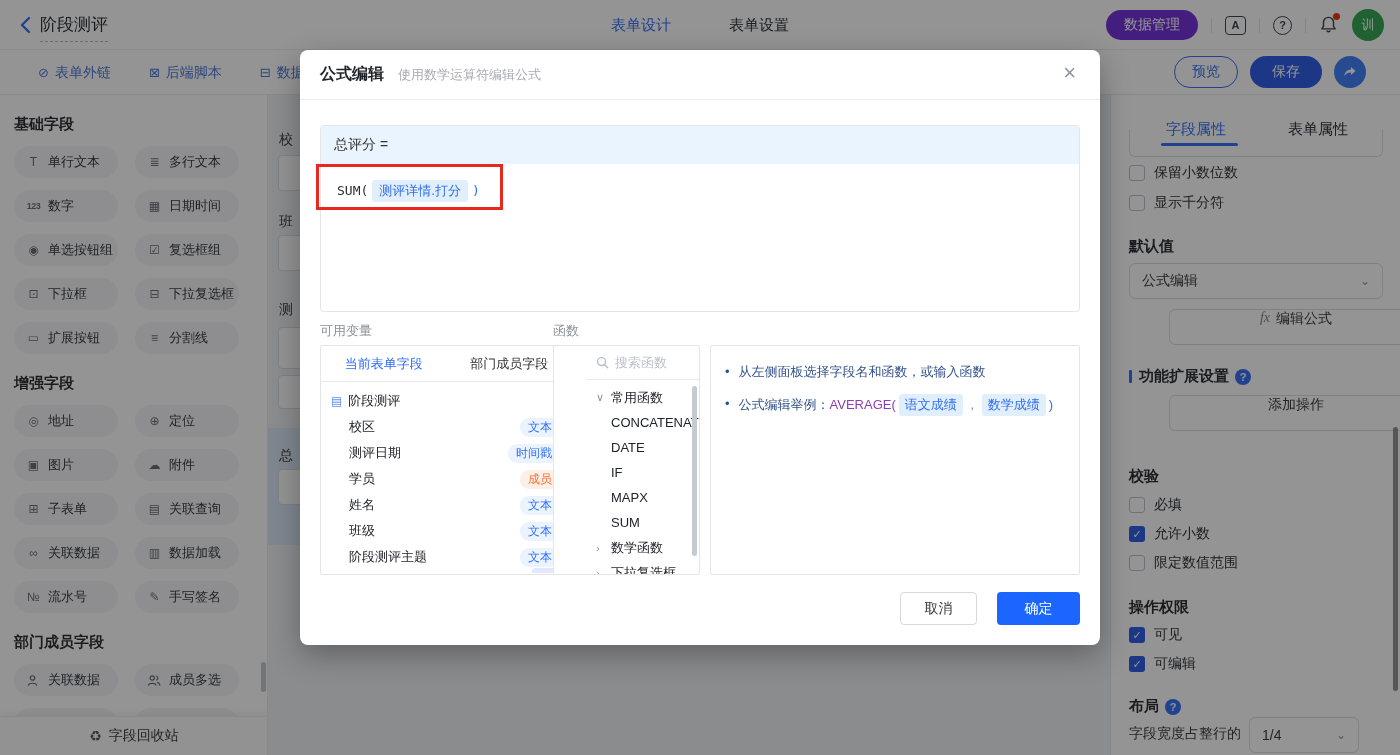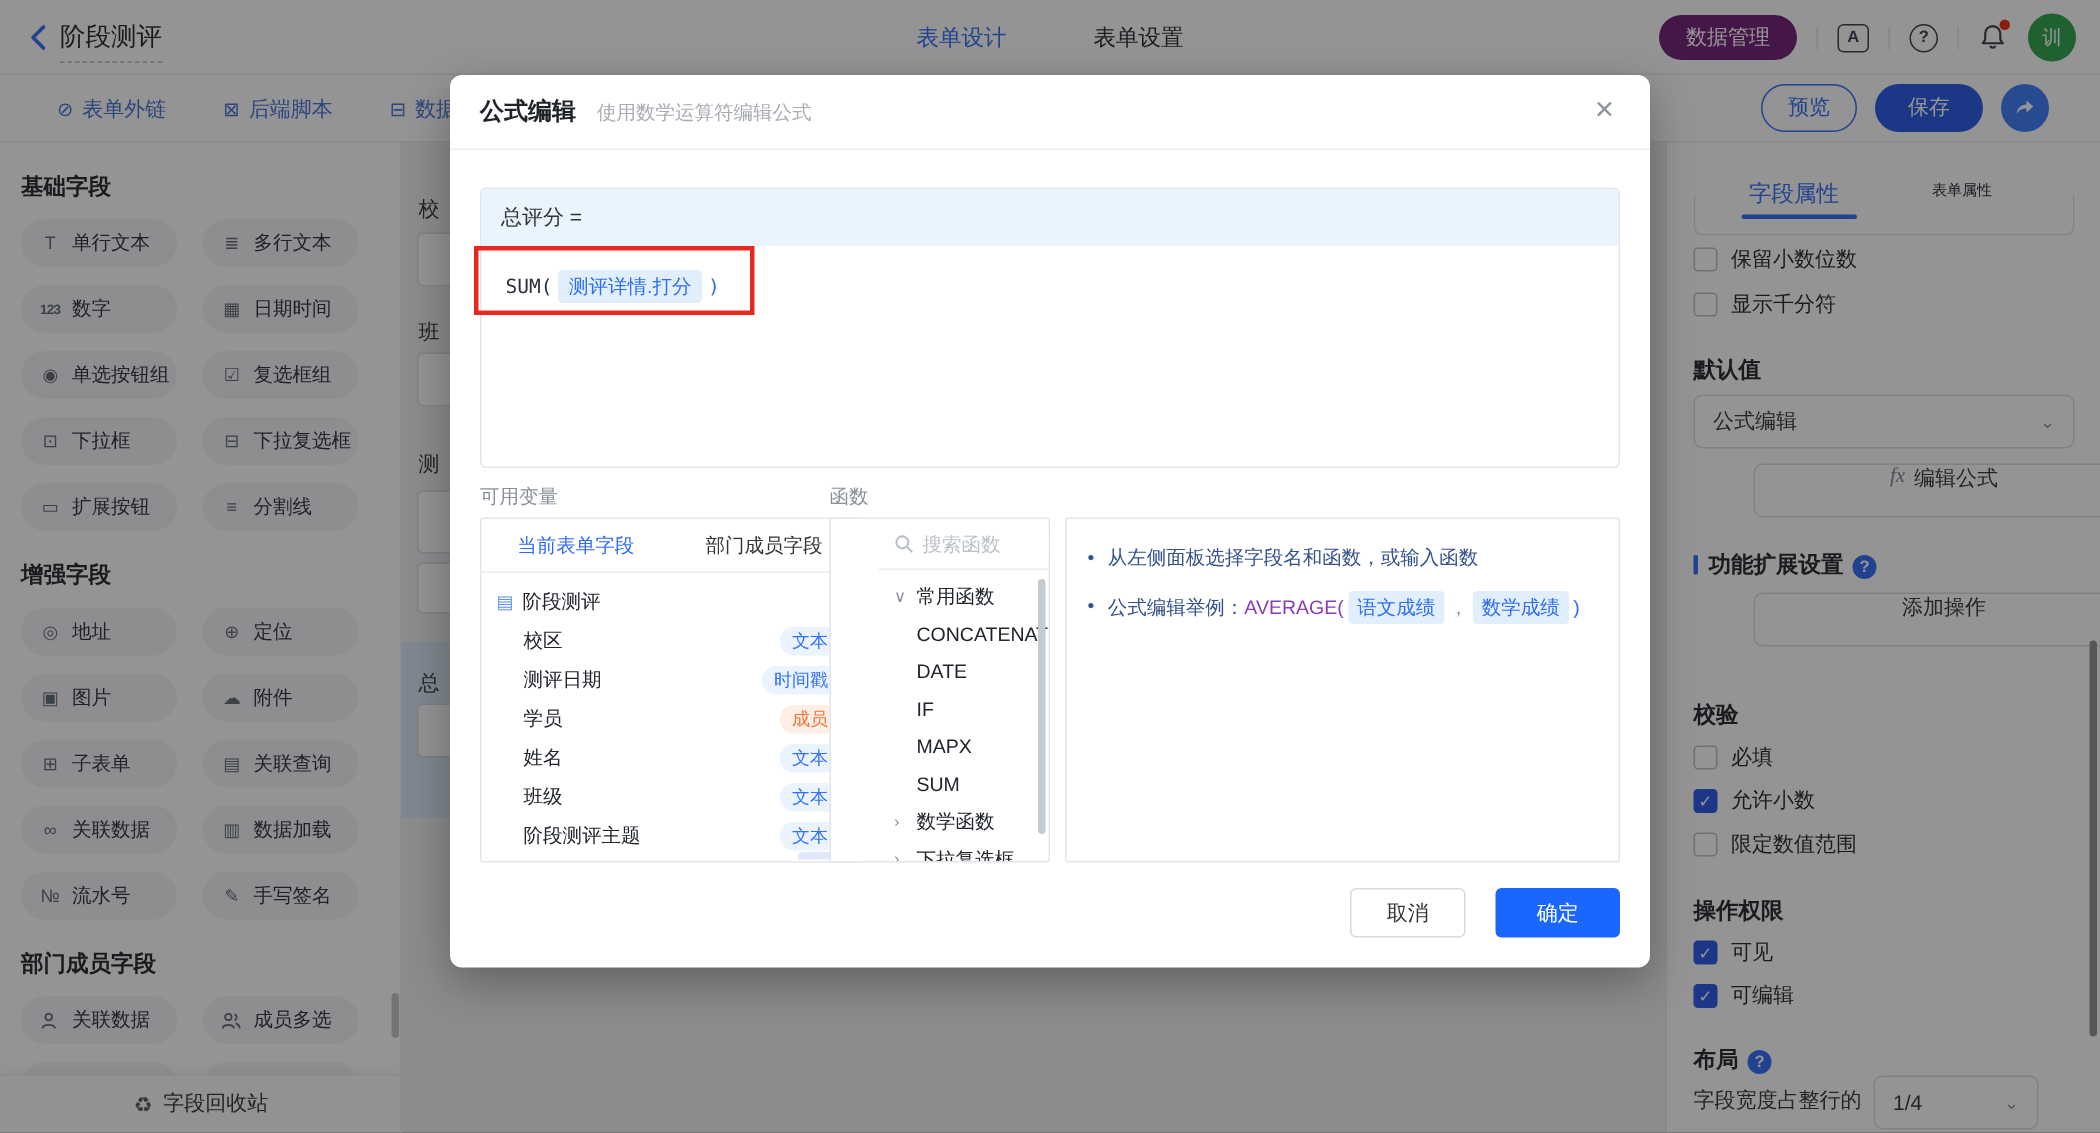--- a/index.html
+++ b/index.html
@@ -8,21 +8,21 @@
   .stage { position:relative; width:1400px; height:755px; background:#eef0f4; overflow:hidden; }
 
   
   .topbar { position:absolute; left:0; top:0; width:1400px; height:50px; background:#fff; border-bottom:1px solid #ebedf0; }
   .back { position:absolute; left:16px; top:15px; width:20px; height:20px; cursor:pointer; }
   .app-title { position:absolute; left:40px; top:13px; font-size:17px; color:#1f2329; padding-bottom:5px; border-bottom:1px dashed #b5b9c2; }
   .center-tabs { position:absolute; left:50%; top:0; transform:translateX(-50%); height:50px; display:flex; align-items:center; gap:58px; }
   .center-tabs .tab { font-size:15px; color:#242a33; cursor:pointer; }
   .center-tabs .tab.active { color:#2e6bf6; }
   .top-right { position:absolute; right:16px; top:0; height:50px; display:flex; align-items:center; gap:13px; }
-  .pill-green { height:30px; padding:0 18px; border-radius:15px; background:#701a75; color:#fff; font-size:14px; display:flex; align-items:center; cursor:pointer; }
+  .pill-green { height:30px; padding:0 18px; border-radius:15px; background:#6d28d9; color:#fff; font-size:14px; display:flex; align-items:center; cursor:pointer; }
   .vdiv { width:1px; height:15px; background:#dfe2e6; }
   .icon-lang { width:21px; height:19px; border:1.6px solid #353b45; border-radius:4px; display:flex; align-items:center; justify-content:center; font-size:11px; font-weight:bold; color:#353b45; cursor:pointer; }
   .icon-help { width:19px; height:19px; border:1.6px solid #353b45; border-radius:50%; display:flex; align-items:center; justify-content:center; font-size:11px; font-weight:bold; color:#353b45; cursor:pointer; }
   .icon-bell { position:relative; width:20px; height:20px; cursor:pointer; }
   .icon-bell .dot { position:absolute; right:-1px; top:-2px; width:7px; height:7px; border-radius:50%; background:#f0290f; }
   .avatar { width:32px; height:32px; border-radius:50%; background:#2aa34b; color:#fff; font-size:13px; display:flex; align-items:center; justify-content:center; cursor:pointer; }
 
   
   .subbar { position:absolute; left:0; top:50px; width:1400px; height:45px; background:#fff; border-bottom:1px solid #e8eaed; }
   .sub-links { position:absolute; left:38px; top:0; height:45px; display:flex; align-items:center; gap:38px; }
@@ -46,21 +46,21 @@
 
   
   .canvas { position:absolute; left:268px; top:95px; width:842px; height:660px; background:#eef0f4; }
   .cfield { position:absolute; left:11px; font-size:14px; color:#333; white-space:nowrap; }
   .cinput { position:absolute; left:10px; width:140px; background:#fff; border:1px solid #d8dce3; border-radius:4px; }
   .csel { position:absolute; left:0; top:333px; width:600px; height:117px; background:#dbe7f8; }
 
   
   .rightpanel { position:absolute; left:1110px; top:95px; width:290px; height:660px; background:#fff; border-left:1px solid #e6e8eb; }
   .rp-tab-act { position:absolute; left:55px; top:25px; font-size:15px; color:#2e6bf6; cursor:pointer; }
-  .rp-tab { position:absolute; left:177px; top:25px; font-size:10px; color:#242a33; cursor:pointer; }
+  .rp-tab { position:absolute; left:177px; top:25px; font-size:15px; color:#242a33; cursor:pointer; }
   .rp-underline { position:absolute; left:50px; top:48px; width:77px; height:3px; background:#2e6bf6; border-radius:2px; }
   .rp-cutinput { position:absolute; left:18px; top:35px; width:254px; height:27px; border:1px solid #d9dce1; border-top:none; border-radius:0 0 6px 6px; }
   .cbrow { position:absolute; left:18px; display:flex; align-items:center; gap:9px; font-size:14px; color:#1f2329; cursor:pointer; }
   .cb { width:16px; height:16px; border:1.5px solid #b8bfca; border-radius:3px; background:#fff; flex:none; }
   .cb.on { border:none; background:#2457e6; color:#fff; font-size:11px; display:flex; align-items:center; justify-content:center; }
   .rp-h { position:absolute; left:18px; font-size:15px; font-weight:bold; color:#1f2329; }
   .rp-select { position:absolute; left:18px; width:254px; height:36px; border:1px solid #d9dce1; border-radius:6px; display:flex; align-items:center; padding:0 12px; font-size:14px; color:#333; cursor:pointer; }
   .rp-select .chev { margin-left:auto; color:#8a919f; font-size:12px; }
   .rp-btn { position:absolute; left:18px; width:254px; height:36px; border:1px solid #d9dce1; border-radius:6px; background:#fff; display:flex; align-items:flex-start; justify-content:center; gap:6px; font-size:14px; color:#333; cursor:pointer;margin-left:40px; }
   .fx { font-style:italic; font-family:"Liberation Serif","DejaVu Serif",serif; color:#7a828e; font-size:14px; }

